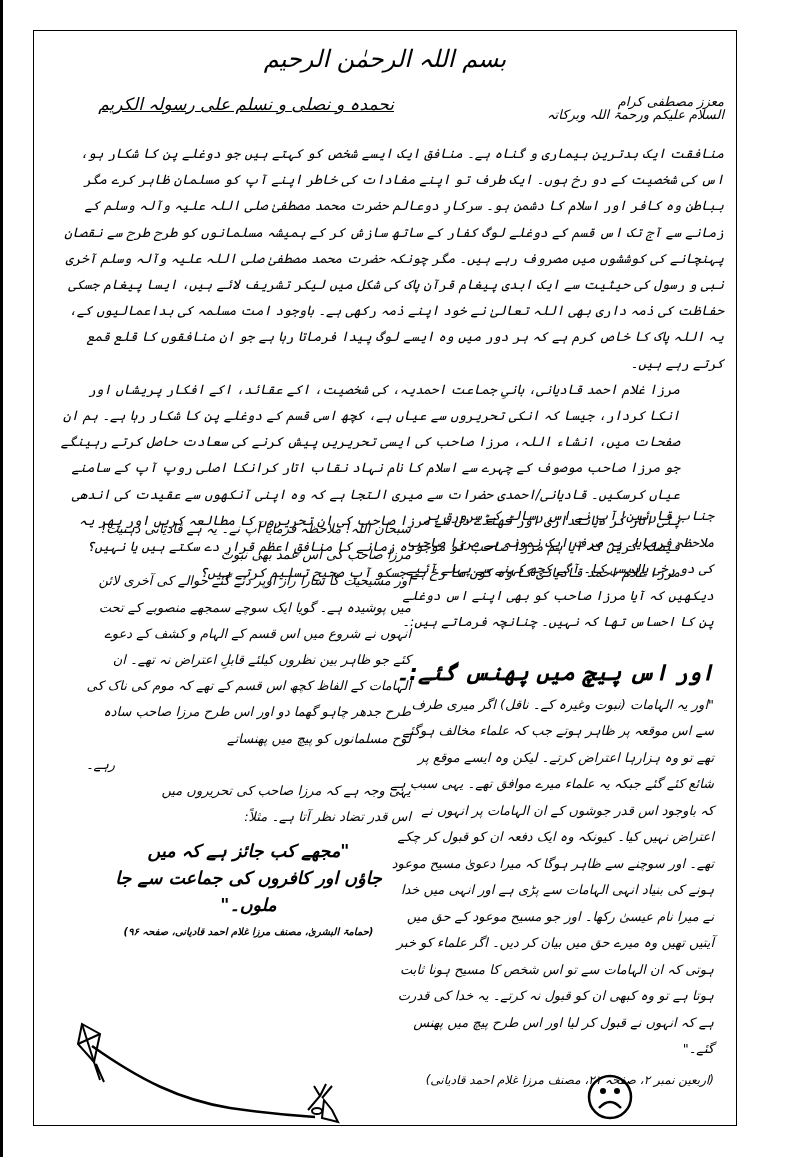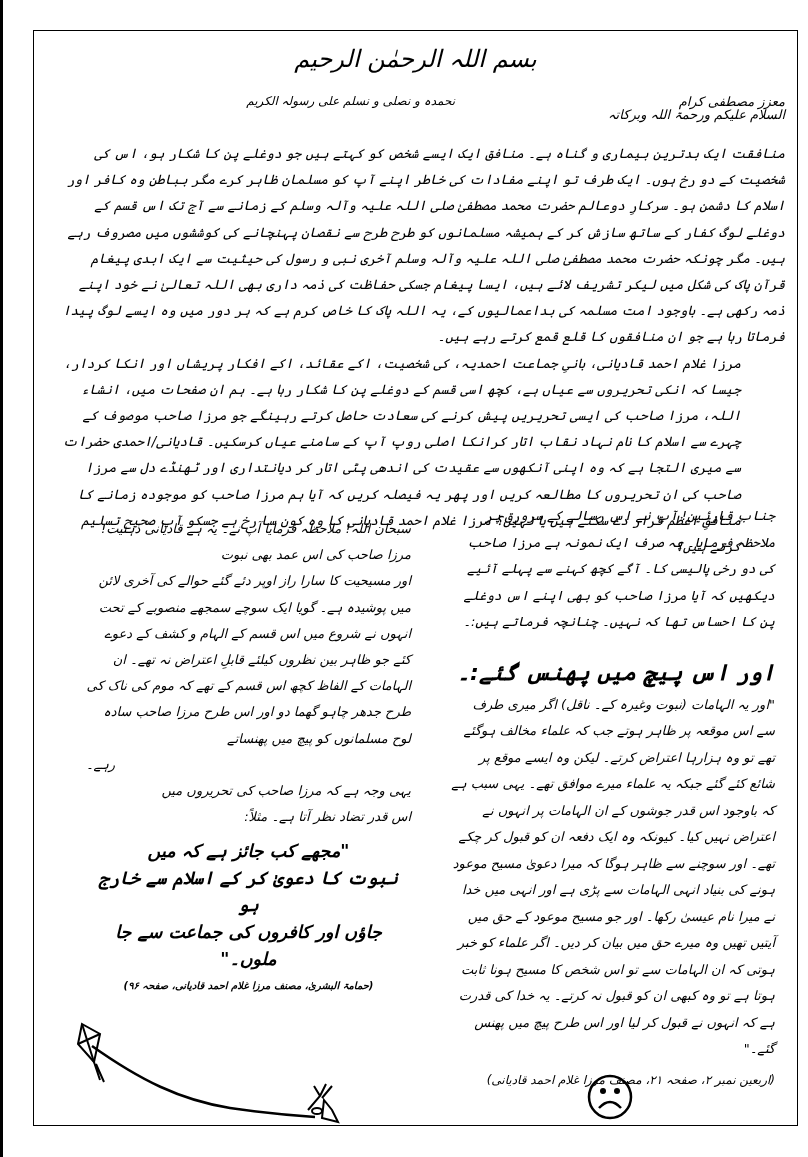--- a/index.html
+++ b/index.html
@@ -1,26 +1,26 @@
 <!DOCTYPE html>
 <html><head>
 <meta charset="utf-8">
 <style>
   html, body { margin:0; padding:0; background:#ffffff; }
   body { width:808px; height:1157px; position:relative; overflow:hidden; color:#000;
          font-family:"DejaVu Sans", sans-serif; }
   .edge-strip { position:absolute; left:0; top:0; width:3px; height:1157px; background:#000; }
-  .frame { position:absolute; left:33px; top:30px; width:765px; height:1096px;
+  .frame { position:absolute; left:33px; top:30px; width:704px; height:1096px;
            border:1.5px solid #000; box-sizing:border-box; }
   .urdu { direction:rtl; text-align:right; font-family:"DejaVu Sans", sans-serif; }
   .bismillah { position:absolute; left:0; right:0; top:14px; text-align:center;
                font-size:24px; font-style:italic; }
   .salutation-line { position:absolute; top:63px; left:12px; right:12px; height:24px; }
   .readers { position:absolute; right:0; top:0; font-size:13px; font-style:italic; }
-  .durood { position:absolute; right:330px; top:0; font-size:12px; font-style:italic; }
+  .durood { position:absolute; right:330px; top:0; font-size:17px; font-style:italic;text-decoration:underline; }
   .salam { position:absolute; right:12px; top:76px; font-size:13px; font-style:italic; }
   .intro { position:absolute; left:24px; right:12px; top:110px; font-size:13.2px;
            line-height:26.2px; font-style:italic; }
   .intro p { margin:0; }
   .intro .indent { padding-right:44px; }
   .col-right { position:absolute; right:22px; top:472px; width:325px; font-size:13px;
                line-height:26.5px; font-style:italic; }
   .col-right p { margin:0; }
   .heading { font-size:22px; font-weight:bold; text-align:right; margin:22px 0 4px 0 !important;
              line-height:30px; }
@@ -65,21 +65,20 @@
 
   <div class="col-left urdu">
     <p>سبحان اللہ! ملاحظہ فرمایا آپ نے۔ یہ ہے قادیانی ذہنیت!</p>
     <p>مرزا صاحب کی اس عمد بھی نبوت</p>
     <p>اور مسیحیت کا سارا راز اوپر دئے گئے حوالے کی آخری لائن میں پوشیدہ ہے۔ گویا ایک سوچے سمجھے منصوبے کے تحت انہوں نے شروع میں اس قسم کے الہام و کشف کے دعوے کئے جو ظاہر بین نظروں کیلئے قابلِ اعتراض نہ تھے۔ ان الہامات کے الفاظ کچھ اس قسم کے تھے کہ موم کی ناک کی طرح جدھر چاہو گھما دو اور اس طرح مرزا صاحب سادہ لوح مسلمانوں کو پیچ میں پھنساتے</p>
     <p class="end-word" style="text-align:left;padding-right:200px;padding-left:0">رہے۔</p>
     <p>یہی وجہ ہے کہ مرزا صاحب کی تحریروں میں</p>
     <p>اس قدر تضاد نظر آتا ہے۔ مثلاً:</p>
     <div class="gap"></div>
     <p class="quote">"مجھے کب جائز ہے کہ میں</p>
-    <p class="quote">نبوت کا دعویٰ کر کے اسلام سے خارج ہو</p>
     <p class="quote">جاؤں اور کافروں کی جماعت سے جا ملوں۔"</p>
     <p class="quote-cite">(حمامۃ البشریٰ، مصنف مرزا غلام احمد قادیانی، صفحہ ۹۶)</p>
   </div>
 </div>
 
 <svg class="kite" viewBox="0 0 280 115">
   <g fill="none" stroke="#000" stroke-width="2">
     <polygon points="12,14 30,24 24,52 8,34"></polygon>
     <line x1="12" y1="14" x2="24" y2="52"></line>
     <line x1="8" y1="34" x2="30" y2="24"></line>

